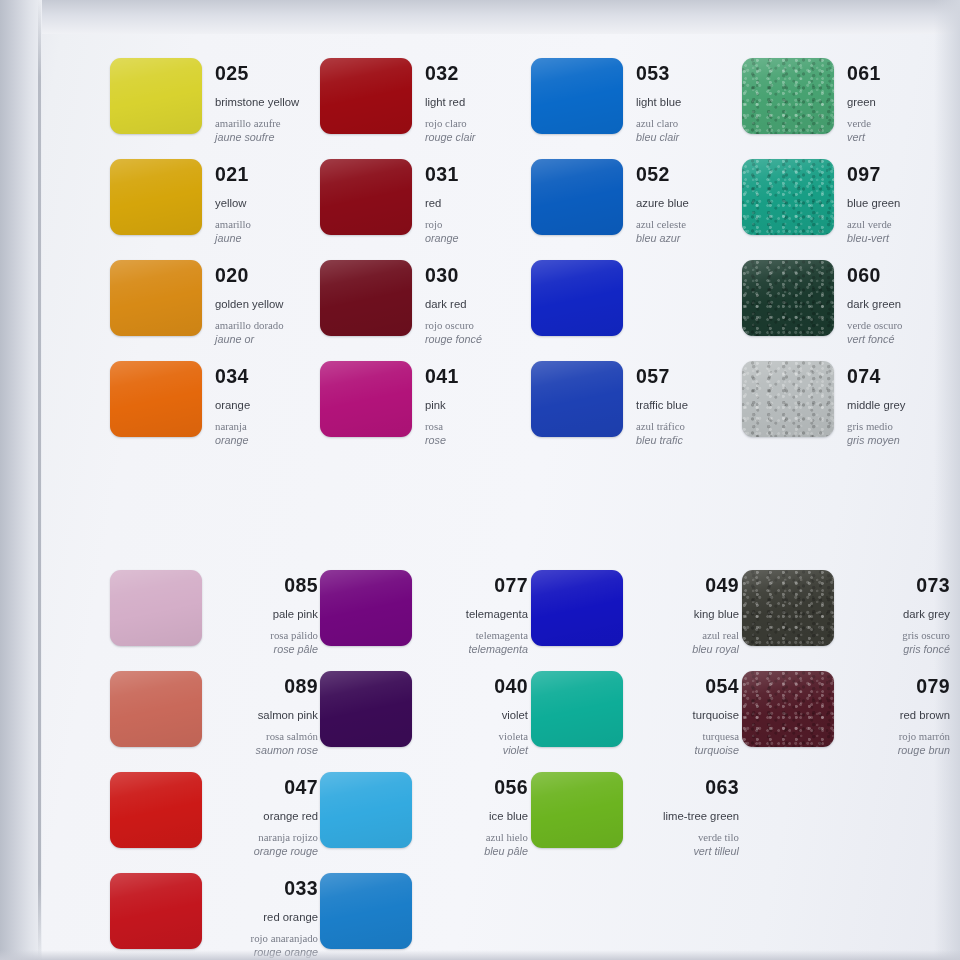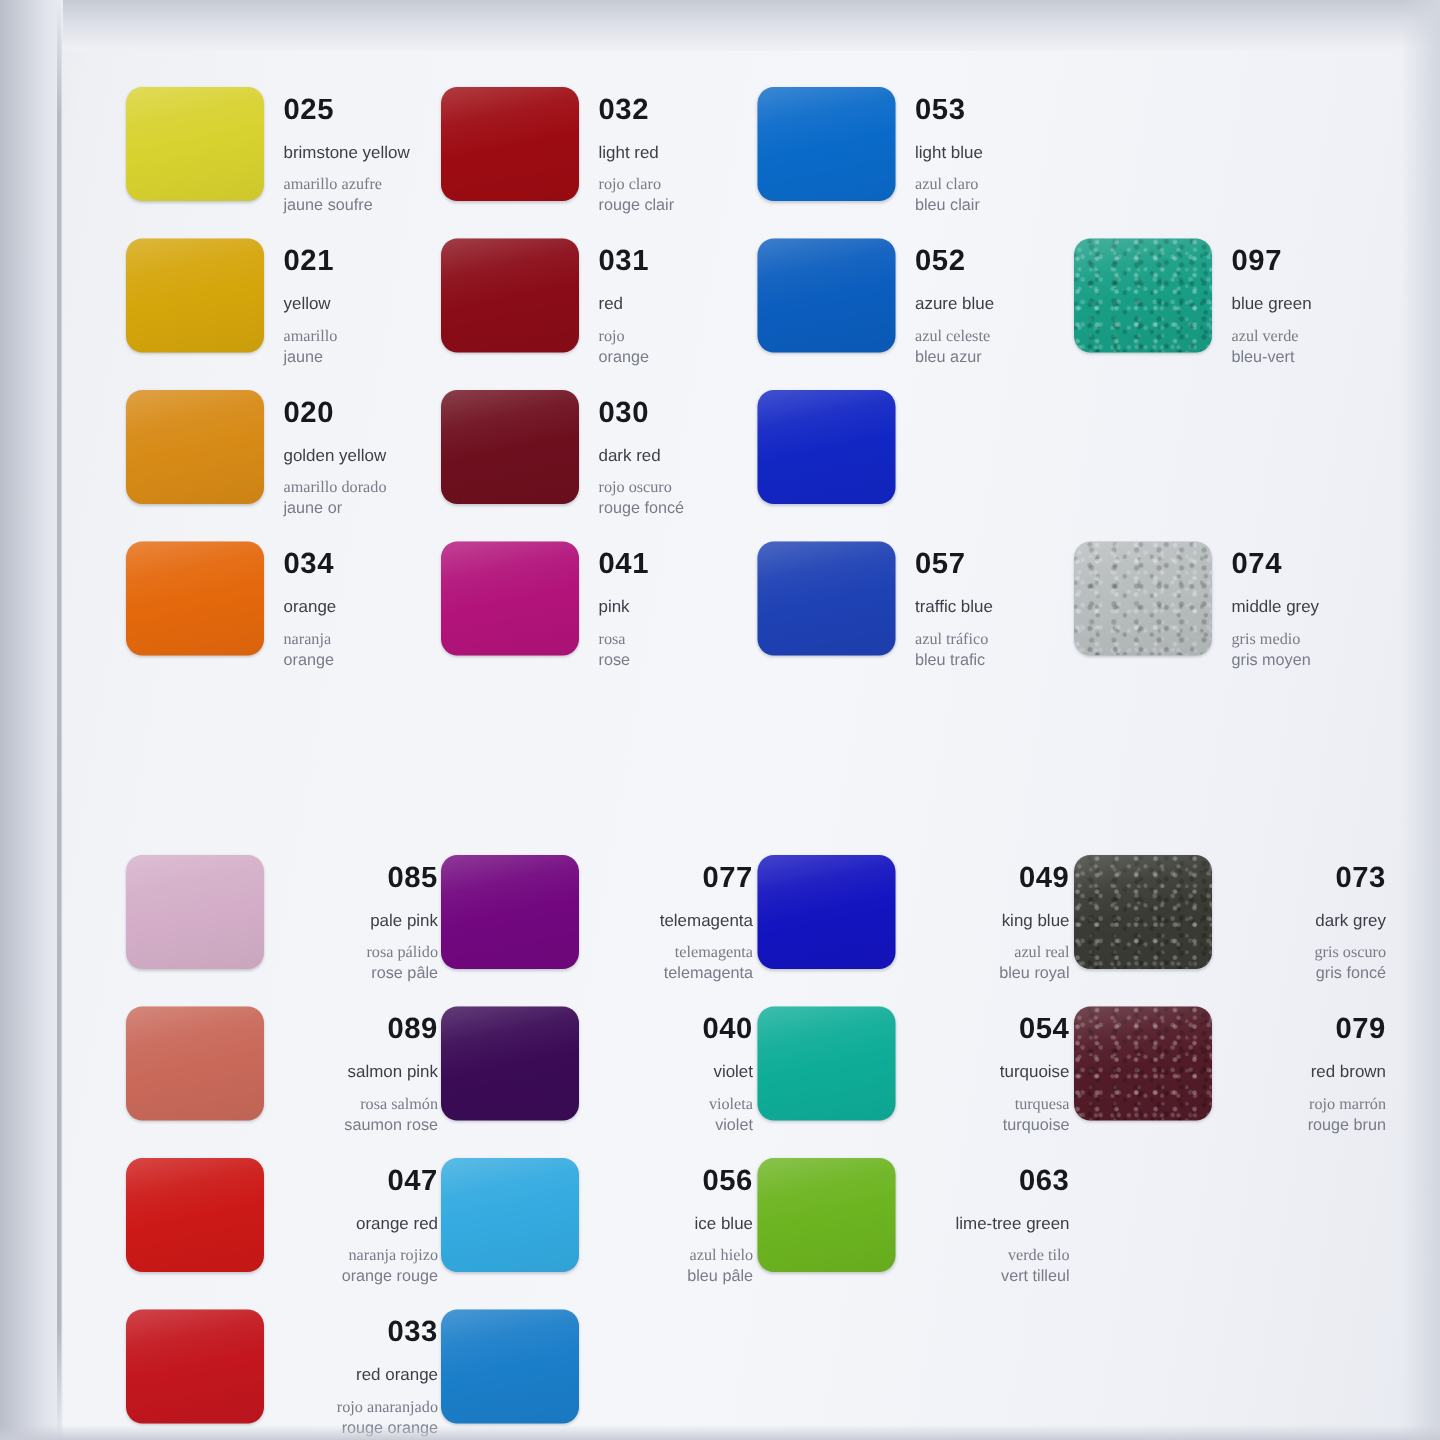--- a/index.html
+++ b/index.html
@@ -34,21 +34,21 @@
   }
   #page-bottom-shadow{
     position:absolute;left:0;bottom:0;width:960px;height:10px;
     background:linear-gradient(0deg,#c9ccd6 0%,rgba(240,241,245,0) 100%);
   }
   #page-right-shadow{
     position:absolute;right:0;top:0;width:26px;height:960px;
     background:linear-gradient(270deg,#d2d6df 0%,rgba(243,244,248,0) 100%);
   }
 
-  .block{position:absolute;left:0;width:781px;}
+  .block{position:absolute;left:0;width:781px;padding-left:26px;}
   #block-top{top:54px;}
   #block-bottom{top:566px;text-align:right;}
 
   .swatch-row{
     position:relative;
     height:101px;
     width:960px;
   }
   .swatch-cell{
     position:absolute;
@@ -116,20 +116,21 @@
     font-size:10.8px;
     color:#787c88;
     line-height:14px;
     margin-top:7px;
     white-space:nowrap;
     font-family:Liberation Serif, serif;
   }
   .name-fr{
     font-size:10.8px;
     color:#787c88;
+    font-style:italic;
     line-height:14px;
     white-space:nowrap;
   }
 </style>
 </head>
 <body>
 
 <div id="page-sheet">
   <div id="page-top-shadow"></div>
   <div id="page-edge"></div>
@@ -158,20 +159,29 @@
         </div>
         <div class="swatch-cell col2">
           <div class="chip" style="background: rgb(10, 106, 201);"></div>
           <div class="labels">
             <div class="code">053</div>
             <div class="name-en">light blue</div>
             <div class="name-es">azul claro</div>
             <div class="name-fr">bleu clair</div>
           </div>
         </div>
+        <div class="swatch-cell col3">
+          <div class="chip textured" style="background: rgb(71, 162, 113);"></div>
+          <div class="labels">
+            <div class="code">061</div>
+            <div class="name-en">green</div>
+            <div class="name-es">verde</div>
+            <div class="name-fr">vert</div>
+          </div>
+        </div>
       </div>
       <div class="swatch-row">
         <div class="swatch-cell col0">
           <div class="chip" style="background: rgb(213, 165, 11);"></div>
           <div class="labels">
             <div class="code">021</div>
             <div class="name-en">yellow</div>
             <div class="name-es">amarillo</div>
             <div class="name-fr">jaune</div>
           </div>
@@ -219,20 +229,29 @@
           <div class="labels">
             <div class="code">030</div>
             <div class="name-en">dark red</div>
             <div class="name-es">rojo oscuro</div>
             <div class="name-fr">rouge foncé</div>
           </div>
         </div>
         <div class="swatch-cell col2">
           <div class="chip" style="background: rgb(18, 38, 196);"></div>
         </div>
+        <div class="swatch-cell col3">
+          <div class="chip textured" style="background: rgb(27, 58, 46);"></div>
+          <div class="labels">
+            <div class="code">060</div>
+            <div class="name-en">dark green</div>
+            <div class="name-es">verde oscuro</div>
+            <div class="name-fr">vert foncé</div>
+          </div>
+        </div>
       </div>
       <div class="swatch-row">
         <div class="swatch-cell col0">
           <div class="chip" style="background: rgb(228, 104, 12);"></div>
           <div class="labels">
             <div class="code">034</div>
             <div class="name-en">orange</div>
             <div class="name-es">naranja</div>
             <div class="name-fr">orange</div>
           </div>

